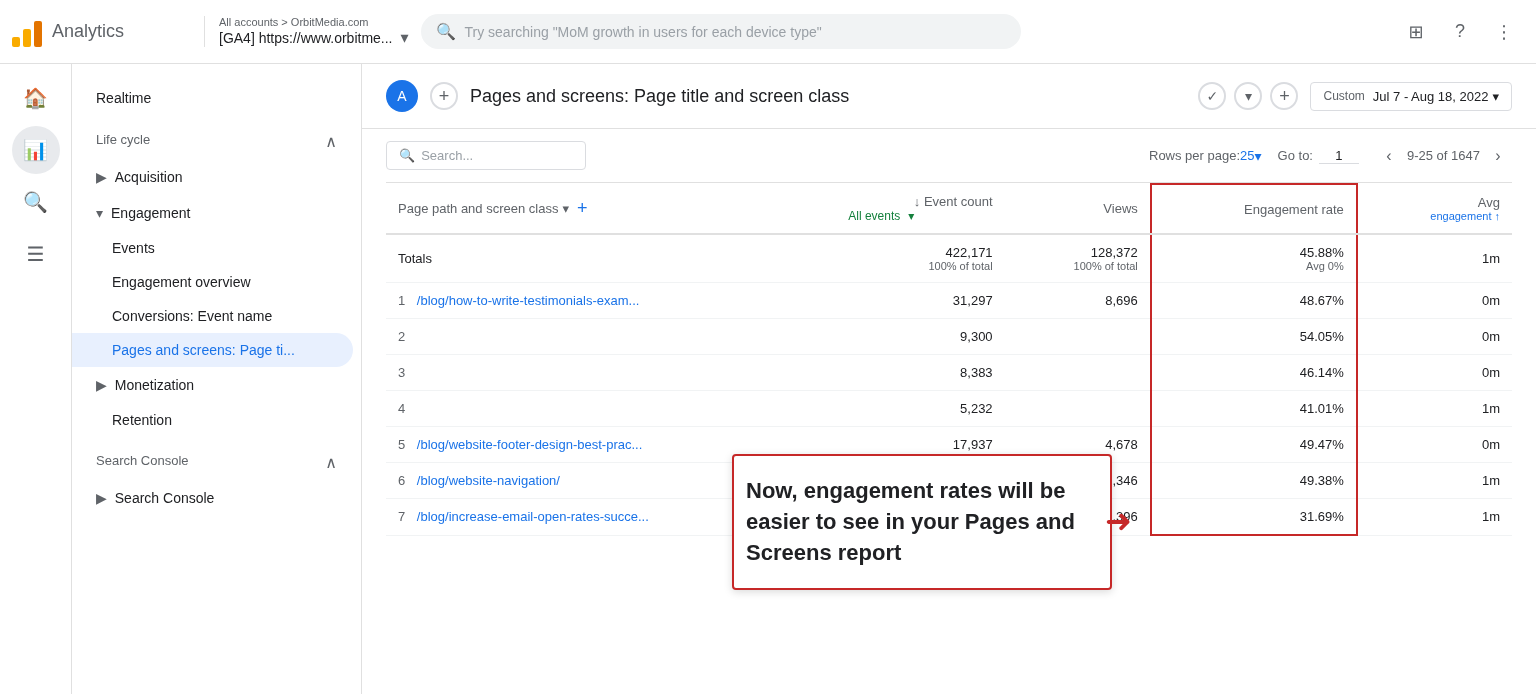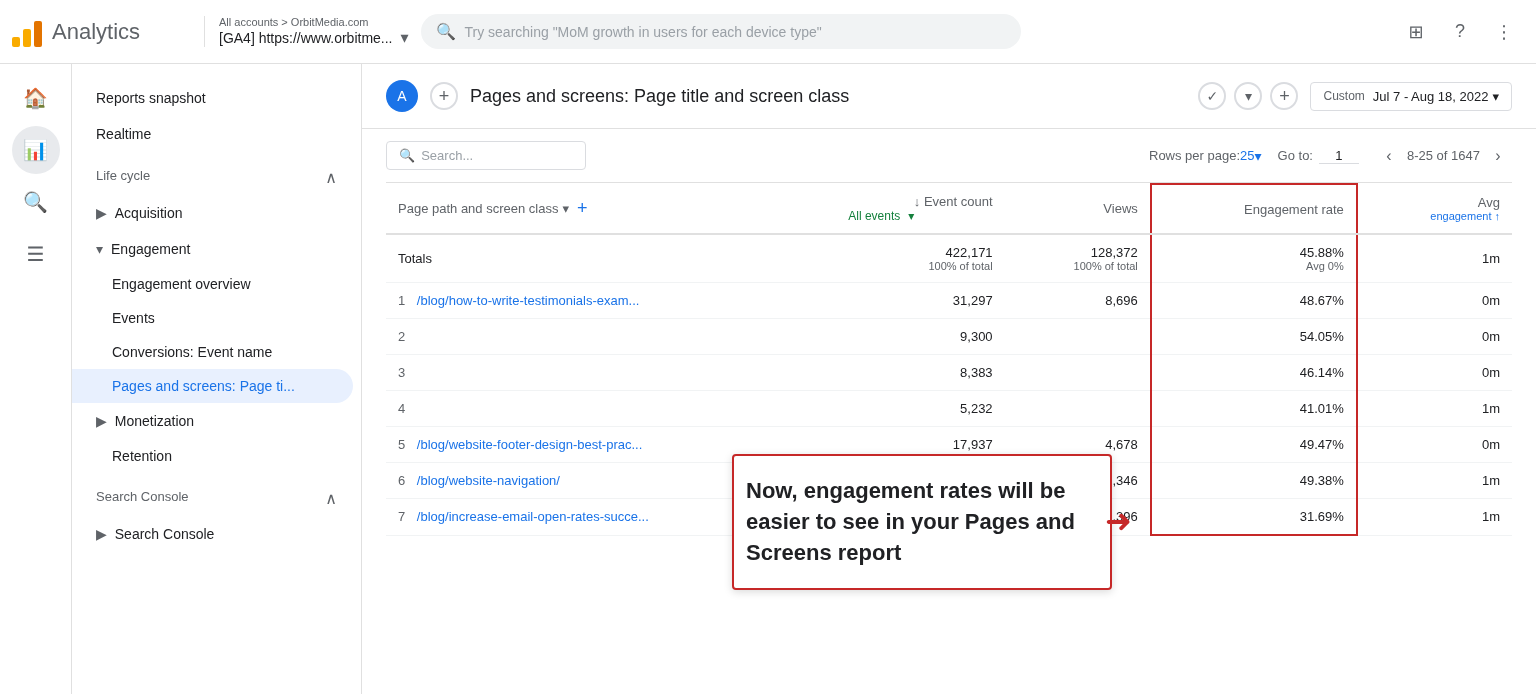--- a/index.html
+++ b/index.html
@@ -10,21 +10,21 @@
       display: flex; align-items: center; height: 64px;
       background: #fff; border-bottom: 1px solid #e0e0e0;
       padding: 0 12px; gap: 12px; z-index: 10; position: relative;
     }
     .logo-area { display: flex; align-items: center; gap: 10px; min-width: 180px; }
     .logo-bars { display: flex; align-items: flex-end; gap: 3px; height: 30px; }
     .logo-bar { width: 8px; border-radius: 2px; }
     .logo-bar1 { height: 10px; background: #f9ab00; }
     .logo-bar2 { height: 18px; background: #f9ab00; }
     .logo-bar3 { height: 26px; background: #e37400; }
-    .app-title { font-size: 22px; color: #5f6368; font-weight: 400; }
+    .app-title { font-size: 18px; color: #5f6368; font-weight: 400; }
     .account-selector { display: flex; flex-direction: column; cursor: pointer; border-left: 1px solid #e0e0e0; padding-left: 14px; }
     .account-breadcrumb { font-size: 11px; color: #5f6368; }
     .account-name { font-size: 14px; color: #202124; font-weight: 500; display: flex; align-items: center; gap: 8px; }
     .chevron-down { font-size: 16px; color: #5f6368; }
     .search-bar {
       flex: 1; display: flex; align-items: center; gap: 8px;
       background: #f1f3f4; border-radius: 24px; padding: 8px 16px;
       max-width: 600px;
     }
     .search-icon { color: #5f6368; font-size: 16px; }
@@ -212,44 +212,41 @@
 
   <div class="left-nav">
     <button class="nav-icon-btn">🏠</button>
     <button class="nav-icon-btn active">📊</button>
     <button class="nav-icon-btn">🔍</button>
     <button class="nav-icon-btn">☰</button>
   </div>
 
   <div class="sidebar">
     <div class="sidebar-item">
-      <span>Reports snapshot</span>
-    </div>
-    <div class="sidebar-item">
       <span>Realtime</span>
     </div>
 
     <div class="sidebar-section-header">
       <span>Life cycle</span>
       <span class="sidebar-chevron">∧</span>
     </div>
 
     <div class="sidebar-item">
       <span class="expand-icon">▶</span>
       <span>Acquisition</span>
     </div>
     <div class="sidebar-item bold">
       <span class="expand-icon">▾</span>
       <span>Engagement</span>
     </div>
     <div class="sidebar-sub-item">
+      <span>Events</span>
+    </div>
+    <div class="sidebar-sub-item">
       <span>Engagement overview</span>
-    </div>
-    <div class="sidebar-sub-item">
-      <span>Events</span>
     </div>
     <div class="sidebar-sub-item">
       <span>Conversions: Event name</span>
     </div>
     <div class="sidebar-sub-item active">
       <span>Pages and screens: Page ti...</span>
     </div>
     <div class="sidebar-item">
       <span class="expand-icon">▶</span>
       <span>Monetization</span>
@@ -300,21 +297,21 @@
               <span style="color:#1a73e8;font-size:13px">25</span>
               <span style="color:#1a73e8;font-size:14px">▾</span>
             </div>
           </div>
           <div class="goto-page">
             <span>Go to:</span>
             <input class="page-input" type="text" value="1" style="">
           </div>
           <div class="page-nav">
             <button class="page-nav-btn">‹</button>
-            <span>8-25 of 1647</span>
+            <span>9-25 of 1647</span>
             <button class="page-nav-btn">›</button>
           </div>
         </div>
 
         <table class="data-table">
           <thead>
             <tr>
               <th>
                 <span class="th-sort">
                   <span>Page path and screen class</span>

